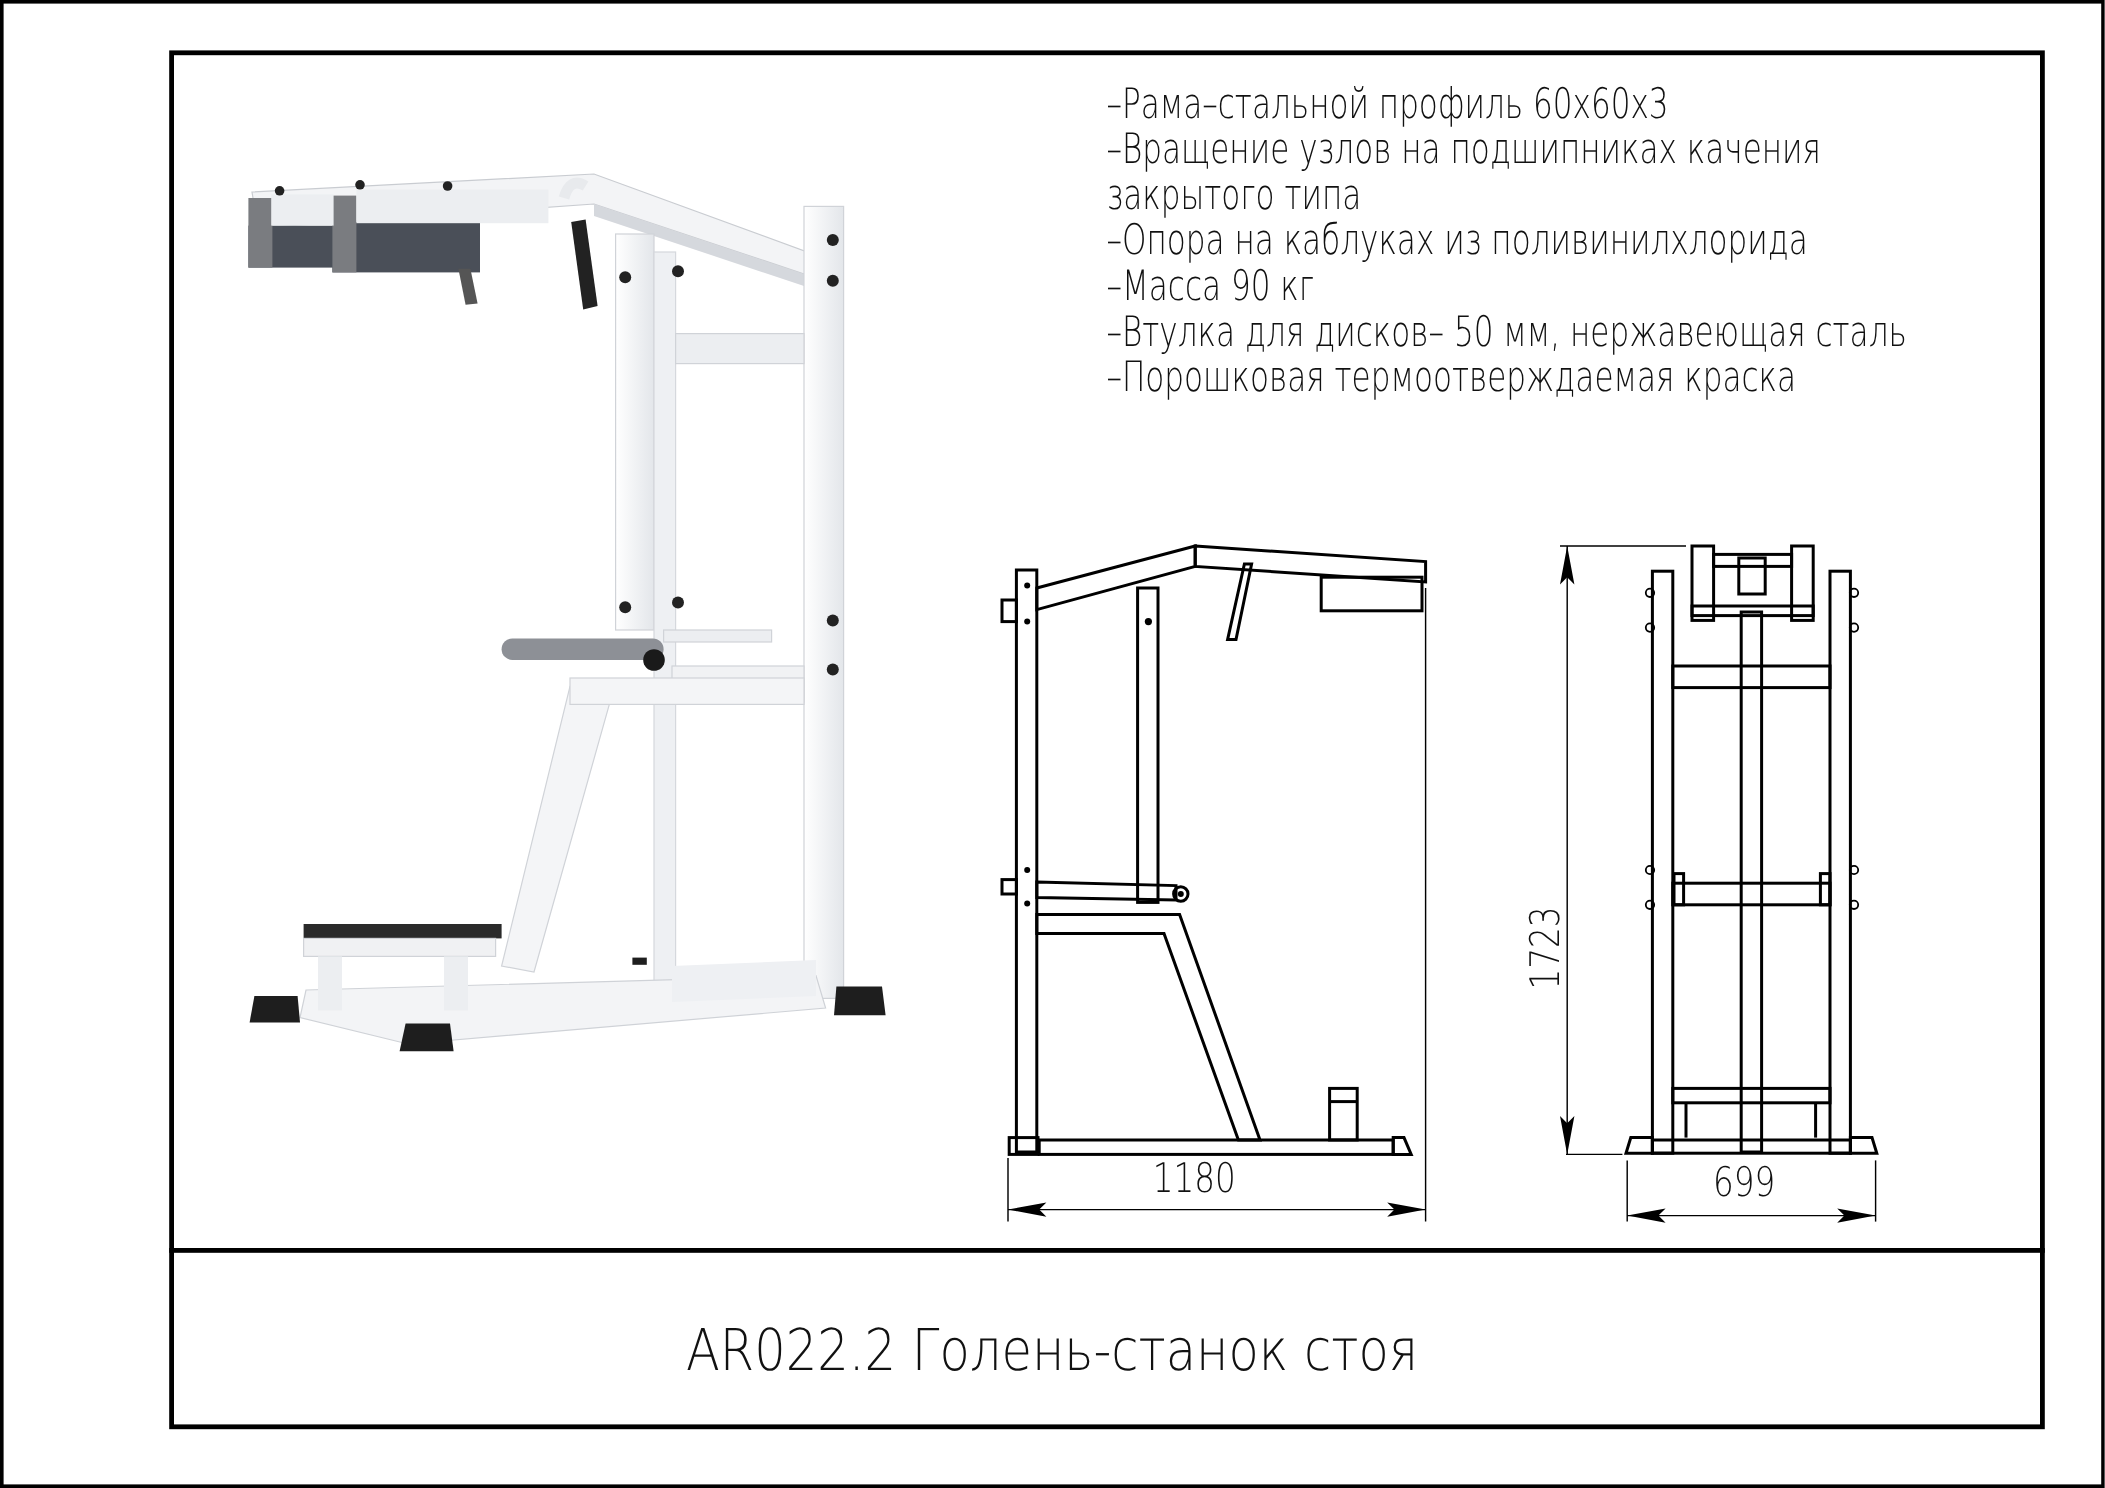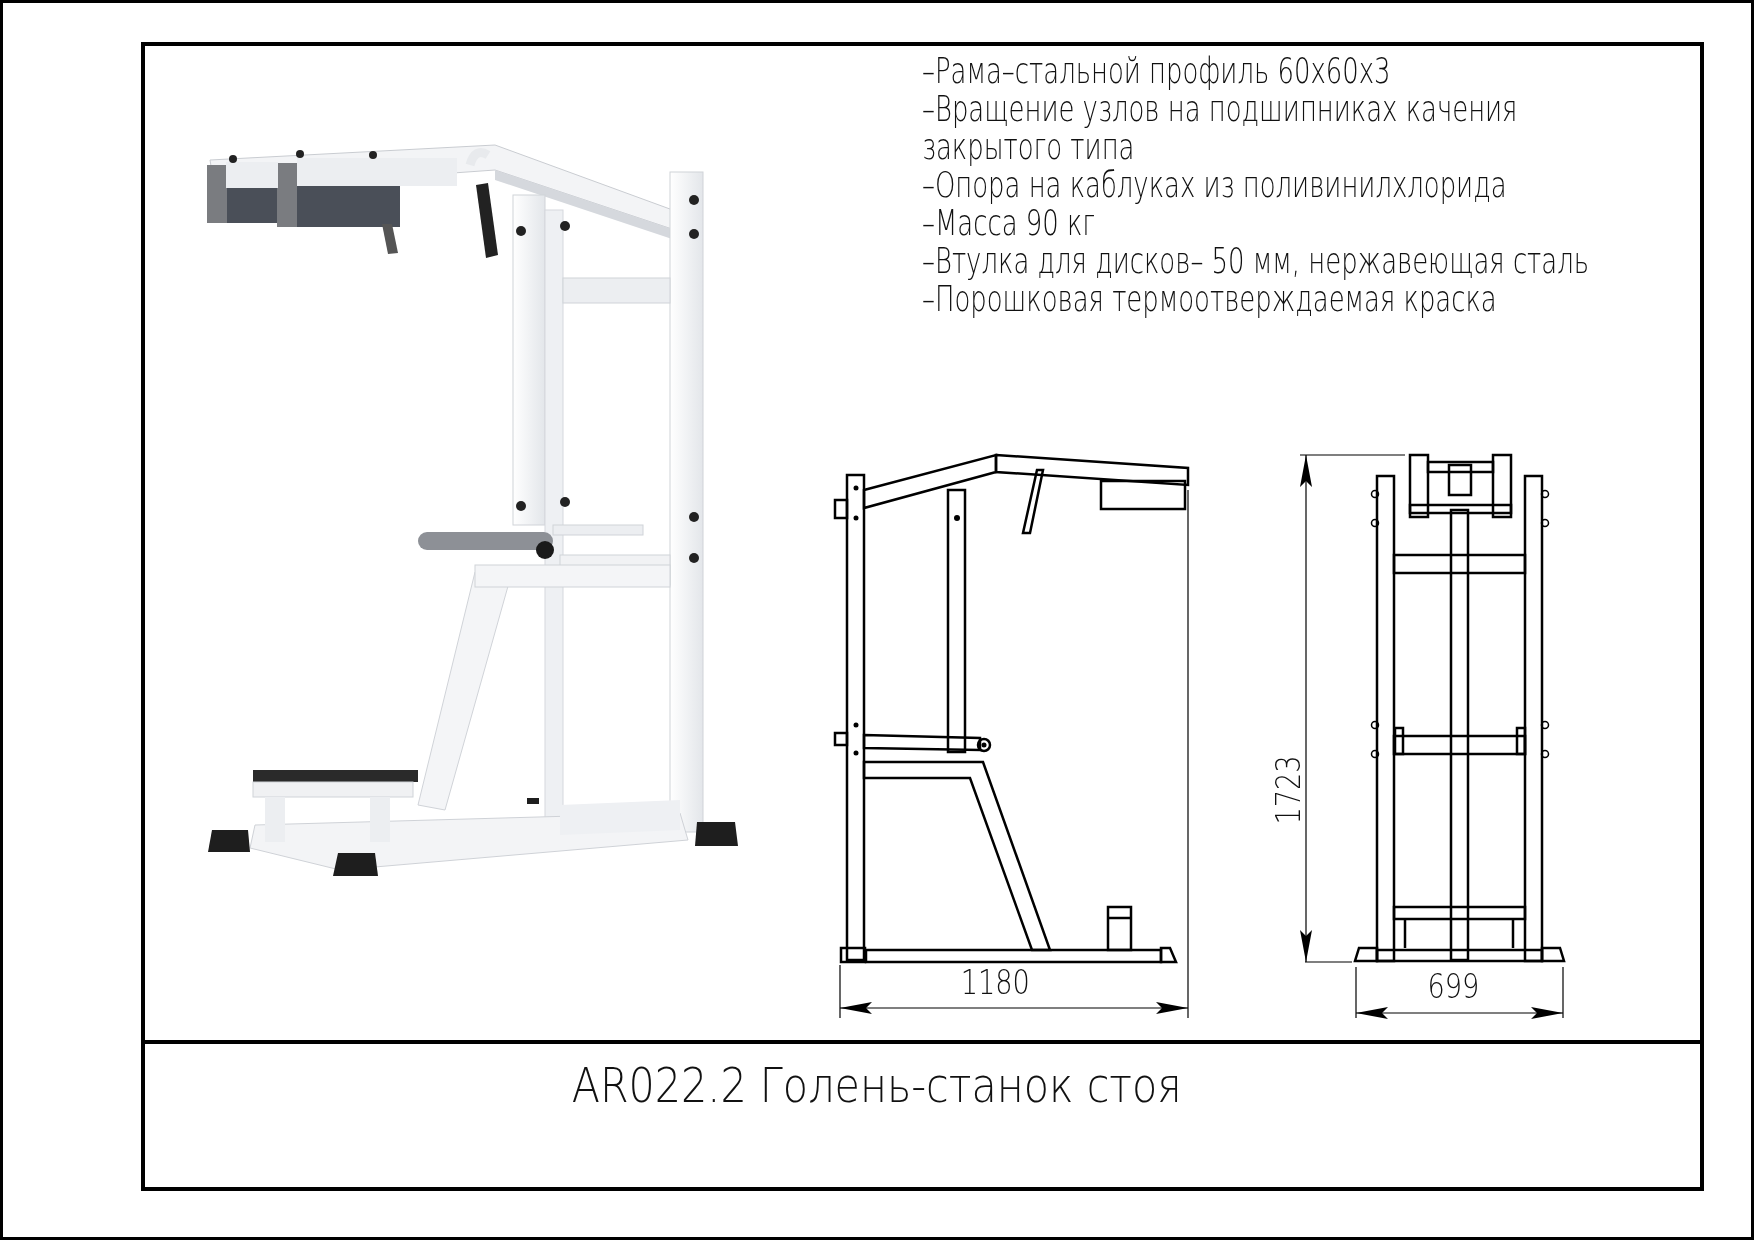--- a/index.html
+++ b/index.html
@@ -1,22 +1,22 @@
 <!DOCTYPE html>
 <html><head>
 <meta charset="utf-8">
 <style>
   html,body{margin:0;padding:0;background:#fff;}
   body{width:1754px;height:1240px;position:relative;overflow:hidden;font-family:"DejaVu Sans",sans-serif;}
   .outer{position:absolute;left:0;top:0;width:1748px;height:1234px;border:3px solid #000;}
   .inner{position:absolute;left:141px;top:42px;width:1563px;height:1149px;border:4px solid #000;box-sizing:border-box;}
   .title-sep{position:absolute;left:141px;top:1040px;width:1563px;height:4px;background:#000;}
-  .title{position:absolute;left:0;top:1044px;width:1754px;height:164px;display:flex;justify-content:center;margin-top:13px;}
+  .title{position:absolute;left:0;top:1044px;width:1754px;height:164px;display:flex;align-items:center;justify-content:center;}
   .title span{font-family:"DejaVu Sans",sans-serif;font-size:48px;font-weight:300;color:#111;letter-spacing:0px;transform:scaleX(0.86);display:inline-block;}
-  .specs{position:absolute;left:922px;top:52px;width:780px;}
+  .specs{position:absolute;left:922px;top:68px;width:780px;}
   .spec-line{font-family:"DejaVu Sans",sans-serif;font-size:35px;line-height:38px;color:#111;white-space:nowrap;transform-origin:left center;transform:scaleX(0.74);font-weight:300;}
   .render{position:absolute;left:190px;top:130px;width:560px;height:760px;}
   .side{position:absolute;left:830px;top:445px;width:380px;height:585px;}
   .front{position:absolute;left:1290px;top:445px;width:320px;height:585px;}
   .dim-label{position:absolute;font-family:"DejaVu Sans",sans-serif;font-size:34px;color:#111;transform:scaleX(0.8);transform-origin:center;font-weight:300;}
   .dim-1180{left:952px;top:962px;}
   .dim-699{left:1421px;top:966px;}
   .dim-1723{left:1245px;top:770px;transform:rotate(-90deg) scaleX(0.8);}
 </style>
 </head>

